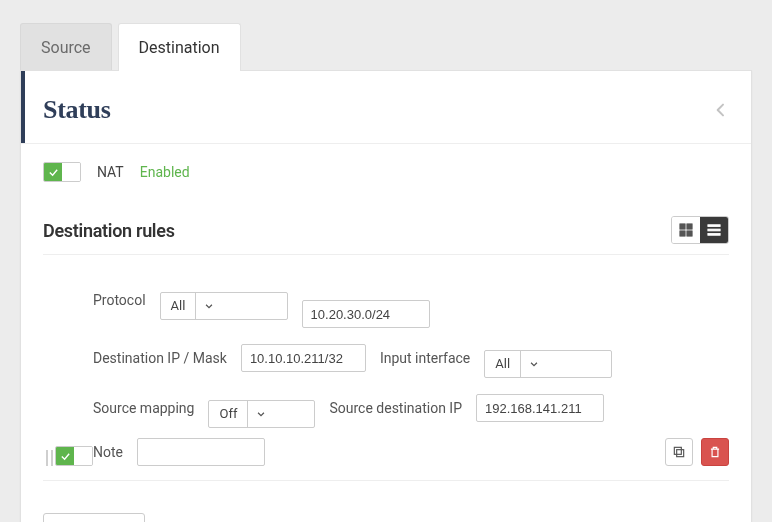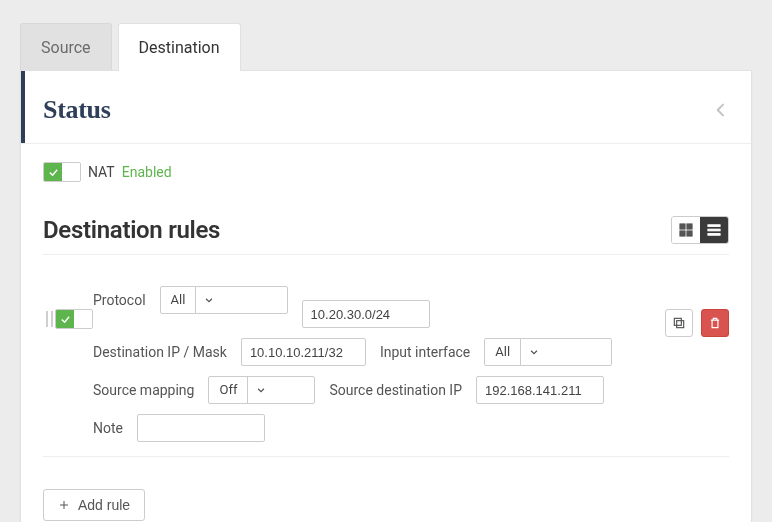--- a/index.html
+++ b/index.html
@@ -51,21 +51,21 @@
     width:4px;
     background:#2f3e59;
   }
   .status-title { font-size: 26px; font-weight: 600; color:#2f3e59; letter-spacing:-.3px;}
   .collapse-caret { color:#c3c3c3; cursor:pointer; }
   .collapse-caret svg{width:16px;height:16px;display:block;}
 
   .section-divider { border:0; border-top:1px solid #eee; margin: 0 -22px 18px -22px; }
 
   
-  .nat-line { display:flex; align-items:center; gap:7px; margin-bottom: 34px;}
+  .nat-line { display:flex; align-items:center; gap:16px; margin-bottom: 34px;}
   .nat-label { color:#444; }
   .nat-status { color:#5fb54d; }
 
   
   .toggle {
     width: 38px; height: 20px;
     border:1px solid #ccc;
     border-radius: 2px;
     position: relative;
     display:inline-flex;
@@ -76,49 +76,49 @@
   .toggle .on {
     width:50%; height:100%;
     background:#5fb54d;
     display:flex; align-items:center; justify-content:center;
   }
   .toggle .on svg{ width:11px; height:11px; stroke:#fff; stroke-width:3; fill:none; }
   .toggle .off { width:50%; height:100%; background:#fff; }
 
   
   .rules-head { display:flex; align-items:center; justify-content:space-between; margin-bottom:6px;}
-  .rules-title { font-size:24px; font-weight:600; color:#333; letter-spacing:-.3px;}
+  .rules-title { font-size:18px; font-weight:600; color:#333; letter-spacing:-.3px;}
   .view-btns { display:flex; border:1px solid #ccc; border-radius:3px; overflow:hidden;}
   .view-btn { width:28px; height:26px; display:flex; align-items:center; justify-content:center; background:#fff; cursor:pointer;}
   .view-btn.active { background:#3a3a3a; color:#fff; }
   .view-btn svg{ width:14px; height:14px; display:block;}
   .view-btn:not(.active) svg{ stroke:#555; fill:#555; }
   .view-btn.active svg{ stroke:#fff; fill:#fff; }
 
   .rules-sep{ border:0; border-top:1px solid #eee; margin:10px 0 12px 0; }
 
   
-  .rule { display:flex; align-items:flex-start; gap:0; padding:4px 0 14px 0; border-bottom:1px solid #eee;}
+  .rule { display:flex; align-items:flex-end; gap:0; padding:4px 0 14px 0; border-bottom:1px solid #eee;}
   .drag-handle { display:flex; gap:3px; align-items:center; justify-content:center; width:12px; margin-top:40px; cursor:grab;}
   .drag-handle span{ display:block; width:2px; height:16px; background:#cfcfcf;}
   .rule-toggle-wrap{ margin-top:38px;}
   .rule-fields { flex:1; display:flex; flex-direction:column; gap:10px;}
   .fline { display:flex; gap:14px; align-items:center; flex-wrap:wrap;}
   .lab { color:#555; white-space:nowrap; }
   .inp, .sel {
     border:1px solid #ccc;
     border-radius:2px;
     height:28px;
     line-height:26px;
     padding:0 8px;
     font-size:13px;
     background:#fff;
     color:#444;
   }
-  .sel { display:inline-flex; align-items:stretch; padding:0; overflow:hidden;}
+  .sel { display:inline-flex; align-items:stretch; padding:0; overflow:hidden;margin-top:12px;}
   .sel .sel-val{ padding:0 10px; display:flex; align-items:center; min-width:0;}
   .sel .sel-btn{ width:26px; border-left:1px solid #ccc; display:flex; align-items:center; justify-content:center; background:#fff; cursor:pointer;}
   .sel .sel-btn svg{ width:10px; height:10px; }
   .rule-actions { display:flex; gap:8px; margin-top:38px;}
   .btn-icon {
     width:28px; height:28px;
     border:1px solid #ccc;
     border-radius:3px;
     display:flex; align-items:center; justify-content:center;
     background:#fff;

